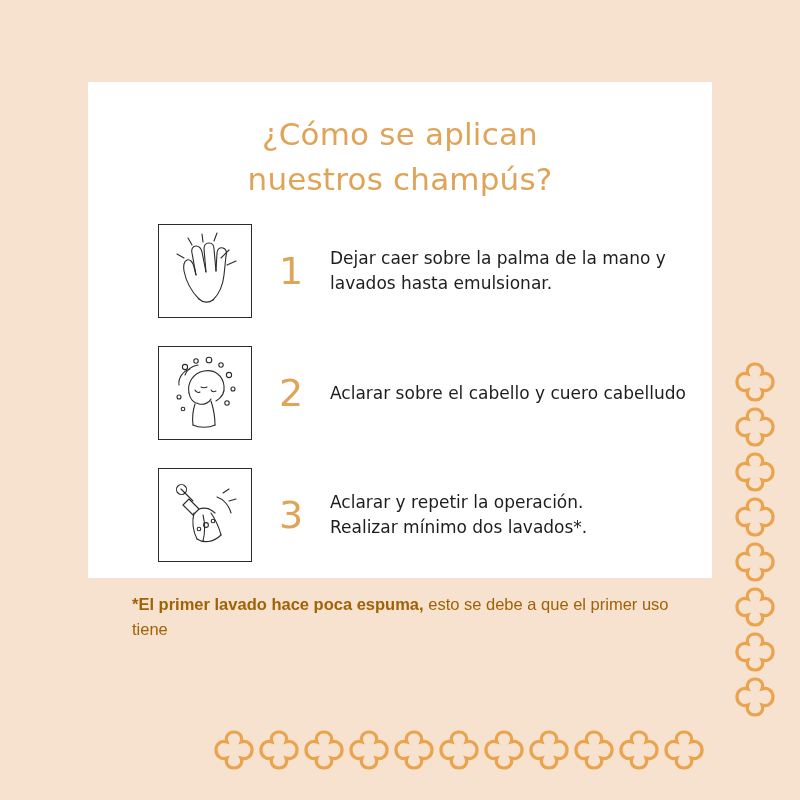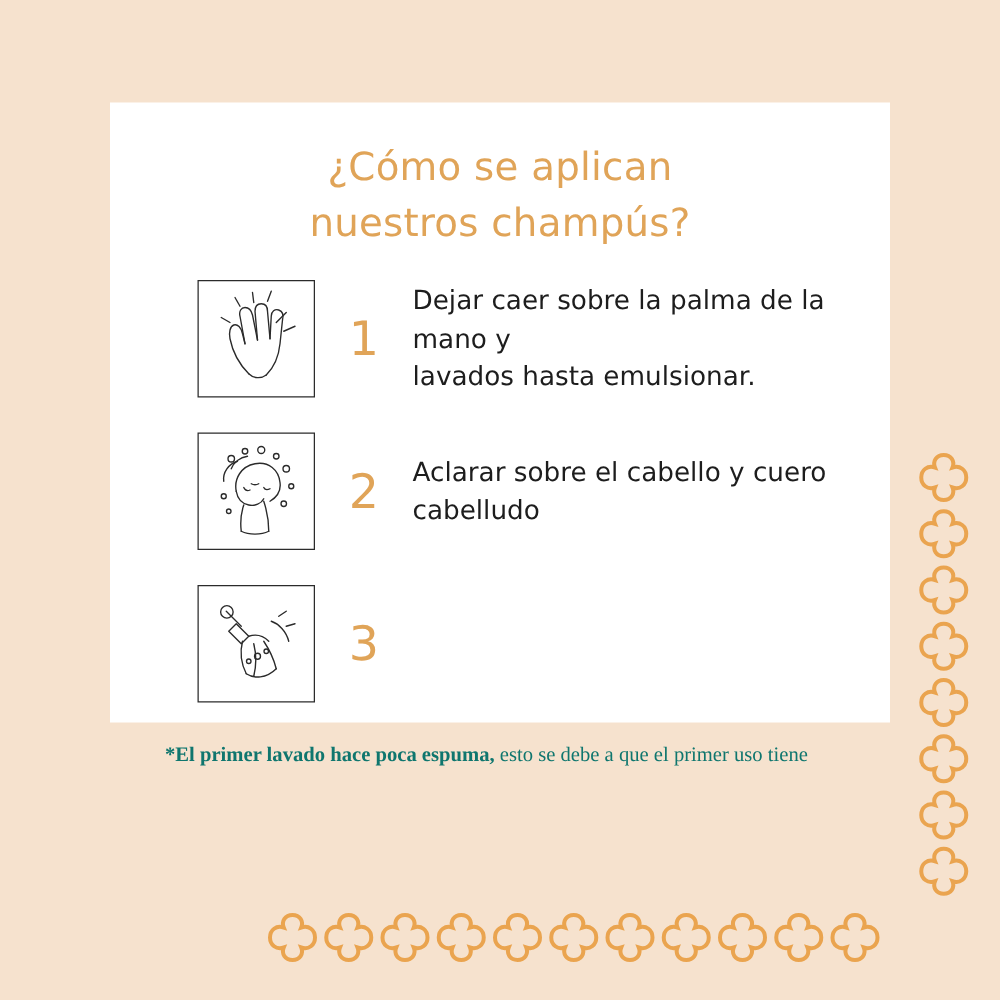--- a/index.html
+++ b/index.html
@@ -79,33 +79,33 @@
     width: 78px;
     flex: 0 0 auto;
     text-align: center;
     color: #e0a458;
     font-family: "DejaVu Sans", sans-serif;
     font-size: 38px;
     line-height: 1;
   }
   .step-text {
     color: #1d1d1d;
-    font-size: 21px;
+    font-size: 17px;
     line-height: 1.45;
     font-family: "DejaVu Sans", sans-serif;
   }
   .footnote {
     position: absolute;
     left: 44px;
     right: 40px;
     top: 510px;
-    color: #0f766e;
+    color: #a16207;
     font-size: 16.5px;
     line-height: 1.5;
-    font-family: Liberation Serif, serif;
+    font-family: Liberation Sans, sans-serif;
   }
   .footnote b {
     font-weight: 700;
   }
 </style>
 </head>
 <body>
 
 <div class="page">
 
@@ -261,20 +261,24 @@
               <path d="M58,28 C64,30 70,36 72,44"></path>
               <path d="M64,24 L70,20"></path>
               <path d="M70,32 L77,30"></path>
               <circle cx="47" cy="56" r="2.4"></circle>
               <circle cx="54" cy="52" r="1.8"></circle>
               <circle cx="40" cy="60" r="1.8"></circle>
             </g>
           </svg>
         </div>
         <div class="step-num">3</div>
+        <div class="step-text">
+          <div>Aclarar y repetir la operación.</div>
+          <div>Realizar mínimo dos lavados*.</div>
+        </div>
       </div>
 
     </div>
 
     <div class="footnote">
       <div>
         <b>*El primer lavado hace poca espuma,</b><span> esto se debe a que el primer uso tiene</span>
       </div>
     </div>
 

